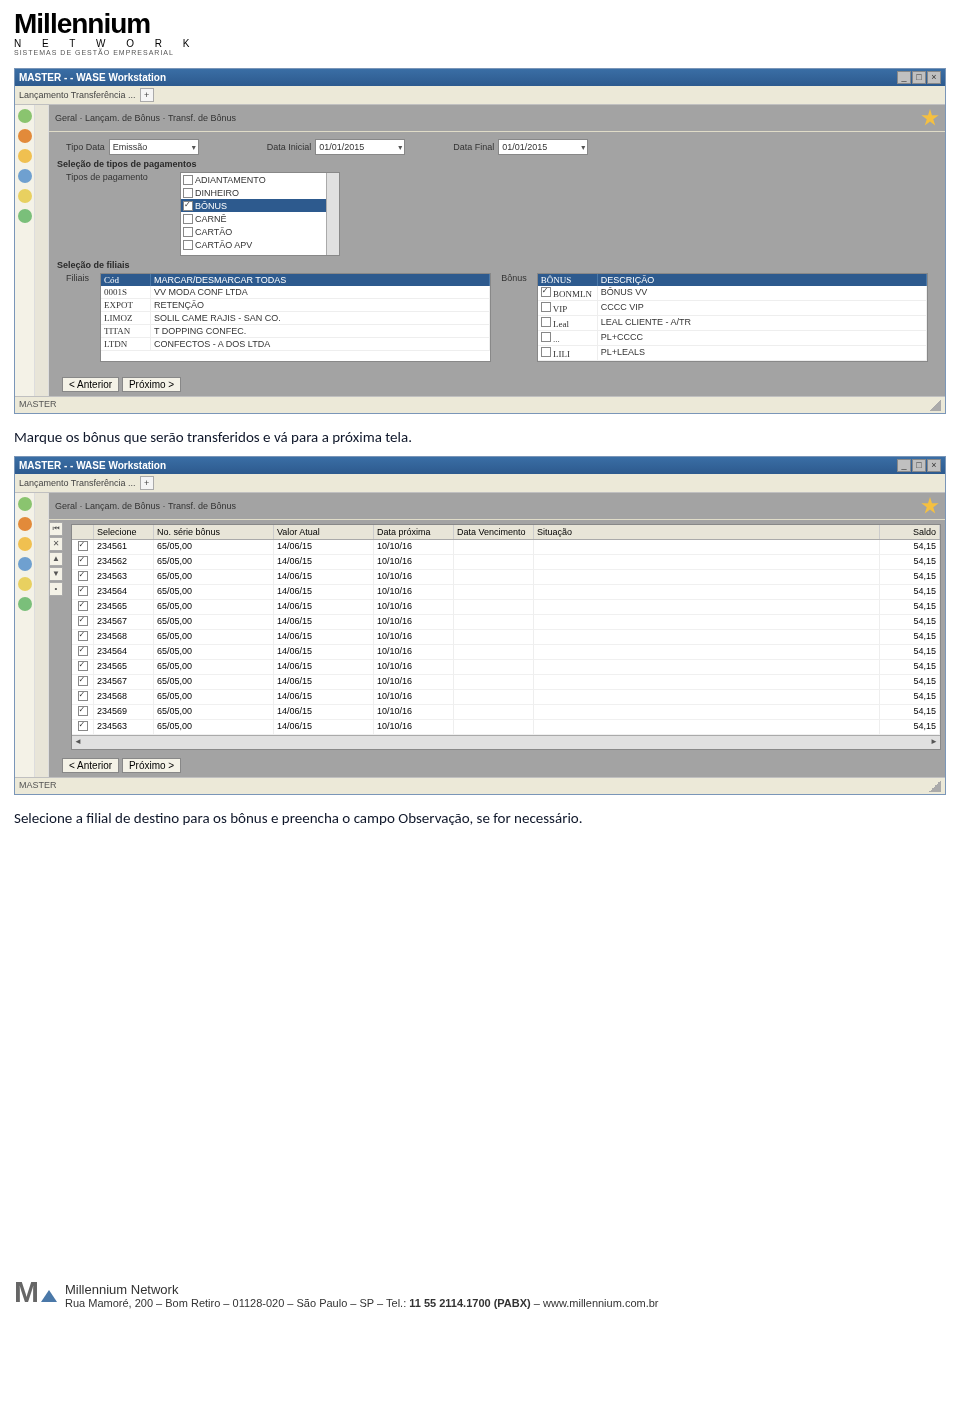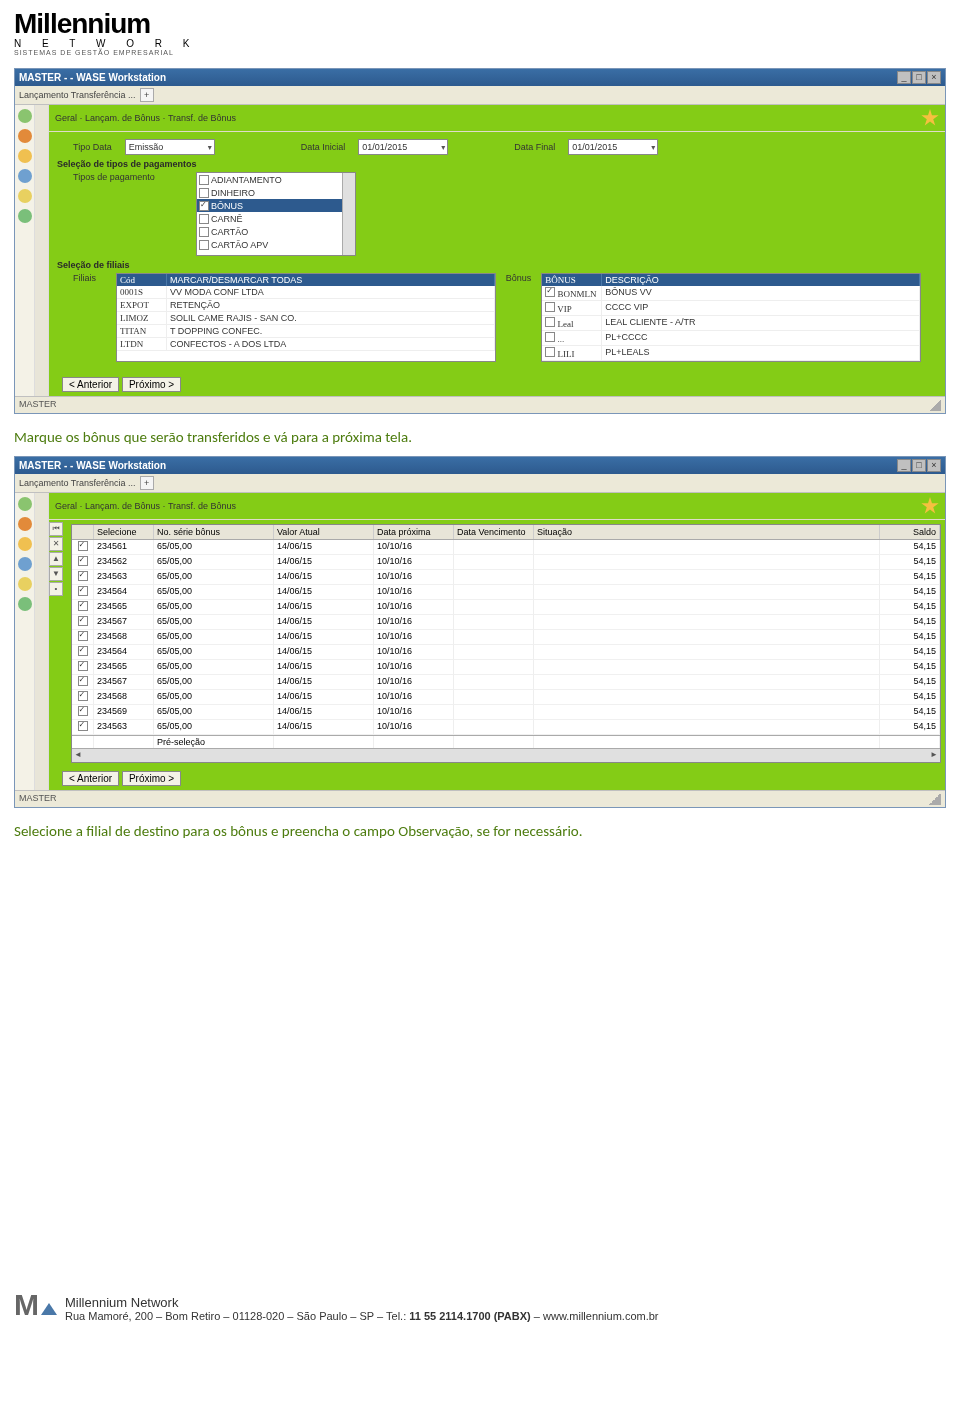--- a/index.html
+++ b/index.html
@@ -21,26 +21,26 @@
   .toolbar { background: #ece9d8; padding: 2px 4px; font-size: 9px; color: #444; border-bottom: 1px solid #c0c0c0; display:flex; align-items:center; gap:4px; }
   .tab-plus { display:inline-block; width:14px; height:14px; border:1px solid #aaa; background:#f5f5f5; text-align:center; line-height:12px; }
   
   .win-body { display: flex; background: #fcfaf0; }
   .sidebar { width: 20px; background: #f4f2e7; border-right: 1px solid #ddd; display: flex; flex-direction: column; gap: 6px; padding: 4px 2px; align-items: center; }
   .sb-ico { width: 14px; height: 14px; border-radius: 50%; }
   .sb1{background:#8ac46f;} .sb2{background:#e28a3a;} .sb3{background:#f0c050;} .sb4{background:#6fa0d0;} .sb5{background:#e8d060;} .sb6{background:#7abf7a;}
   
   .sidebar2 { width: 14px; background: #e8e5d8; border-right: 1px solid #ddd; }
   
-  .content { flex: 1; background: #84cc16; padding: 0; position: relative; }
+  .content { flex: 1; background: #a3a3a3; padding: 0; position: relative; }
   .breadcrumb { font-size: 9px; color: #333; padding: 4px 6px; border-bottom: 1px solid #e0dcc8; display:flex; justify-content:space-between; align-items:center; }
   .star-ico { width:18px; height:18px; background:#f5c040; clip-path: polygon(50% 0%, 61% 35%, 98% 35%, 68% 57%, 79% 91%, 50% 70%, 21% 91%, 32% 57%, 2% 35%, 39% 35%); }
   
   .form-area { padding: 4px 8px 8px; font-size: 9px; color: #333; }
-  .form-row { display: flex; align-items: center; gap: 13px; margin: 3px 16px; flex-wrap: wrap; }
+  .form-row { display: flex; align-items: center; gap: 4px; margin: 3px 9px; flex-wrap: wrap; }
   .lbl { color: #333; white-space: nowrap; }
   .dd { border: 1px solid #888; background: #fff; height: 16px; padding: 0 14px 0 3px; display:inline-flex; align-items:center; position:relative; }
   .dd::after { content:"▾"; position:absolute; right:2px; font-size:8px; color:#555; }
   .inp { border: 1px solid #888; background: #fff; height: 16px; padding: 0 3px; }
   
   .section-hdr { font-weight: bold; margin: 4px 0 2px; color:#2a2a2a; }
   
   .listbox { border: 1px solid #888; background: #fff; width: 160px; height: 84px; overflow: hidden; font-size:9px; position:relative; }
   .listbox .li { display:flex; align-items:center; padding:0 2px; height:13px; gap:2px; }
   .listbox .li.sel { background:#2d5a8e; color:#fff; }
@@ -74,21 +74,21 @@
   .dg-nav { width:18px; display:flex; flex-direction:column; gap:1px; padding:2px 0; }
   .dg-navbtn{ width:14px; height:14px; border:1px solid #aaa; background:#f4f2e7; font-size:8px; text-align:center; line-height:12px; color:#555;}
   .dg-wrap{ display:flex; }
   .dg-body{ flex:1; }
   .dg-foot{ display:flex; border-top:1px solid #aaa; }
   .dg-foot > div { padding:1px 3px; border-right:1px solid #eee; }
   .hscroll{ height:14px; background:#e0e0e0; border-top:1px solid #aaa; position:relative;}
   .hscroll::before{content:"◄"; position:absolute; left:2px; font-size:8px; color:#555; top:1px;}
   .hscroll::after{content:"►"; position:absolute; right:2px; font-size:8px; color:#555; top:1px;}
   
-  .instruction { font-family: Calibri, Arial, sans-serif; font-size: 15px; color: #4d7c0f; padding: 4px 14px 10px; }
+  .instruction { font-family: Calibri, Arial, sans-serif; font-size: 15px; color: #0f172a; padding: 4px 14px 10px; }
   
   
   .doc-footer { position: relative; margin-top: 430px; border-top: 0; padding: 8px 14px 10px; display:flex; align-items:flex-end; gap:8px; }
   .foot-logo { font-size: 30px; font-weight: bold; color:#666; position:relative; }
   .foot-tri { width:0;height:0;border-left:8px solid transparent;border-right:8px solid transparent;border-bottom:12px solid #4a78a8; display:inline-block; margin-left:2px; vertical-align: baseline;}
   .foot-text { font-size: 11px; color:#333; }
   .foot-co { font-weight:normal; font-size:13px; }
   .foot-tel{ font-weight:bold; }
 </style>
 </head>
@@ -420,30 +420,20 @@
                 <div class="dgc0"><span class="chk on"></span></div>
                 <div class="dgc1">234563</div>
                 <div class="dgc2">65/05,00</div>
                 <div class="dgc3">14/06/15</div>
                 <div class="dgc4">10/10/16</div>
                 <div class="dgc5"></div>
                 <div class="dgc6"></div>
                 <div class="dgc7">54,15</div>
               </div>
             </div>
-          <div class="dg-foot">
-            <div class="dgc0"></div>
-            <div class="dgc1"></div>
-            <div class="dgc2">Pré-seleção</div>
-            <div class="dgc3"></div>
-              <div class="dgc4"></div>
-              <div class="dgc5"></div>
-              <div class="dgc6"></div>
-              <div class="dgc7"></div>
-          </div>
           <div class="hscroll"></div>
         </div>
       </div>
       <div class="navbtns">
         <span class="btn">&lt; Anterior</span>
         <span class="btn">Próximo &gt;</span>
       </div>
     </div>
 
   </div>

